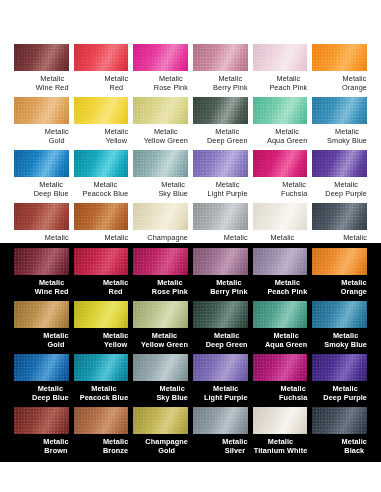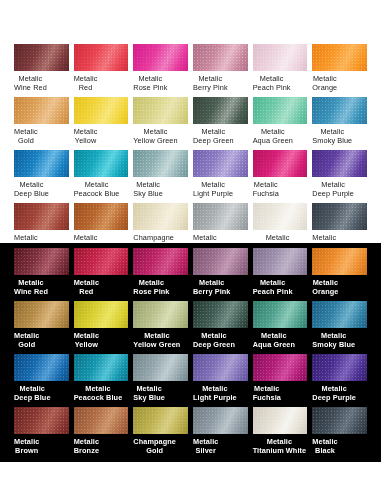--- a/index.html
+++ b/index.html
@@ -36,21 +36,21 @@
     grid-template-columns: repeat(6, 1fr);
     column-gap: 5px;
     row-gap: 0px;
     padding: 0 14px;
     box-sizing: border-box;
   }
 
   .cell {
     display: flex;
     flex-direction: column;
-    align-items: flex-start;
+    align-items: flex-end;
   }
 
   .swatch {
     width: 100%;
     height: 27px;
     position: relative;
     overflow: hidden;
     background-repeat: no-repeat;
   }
   

